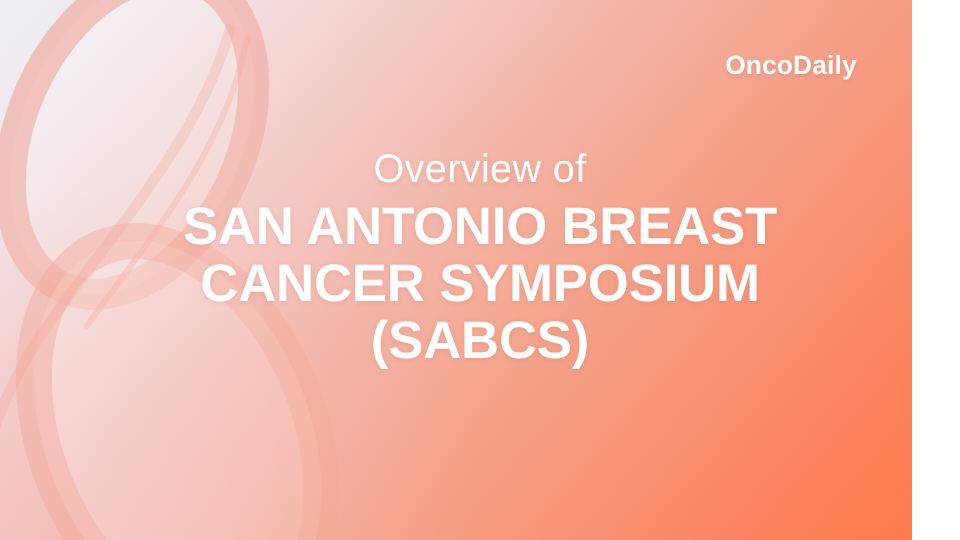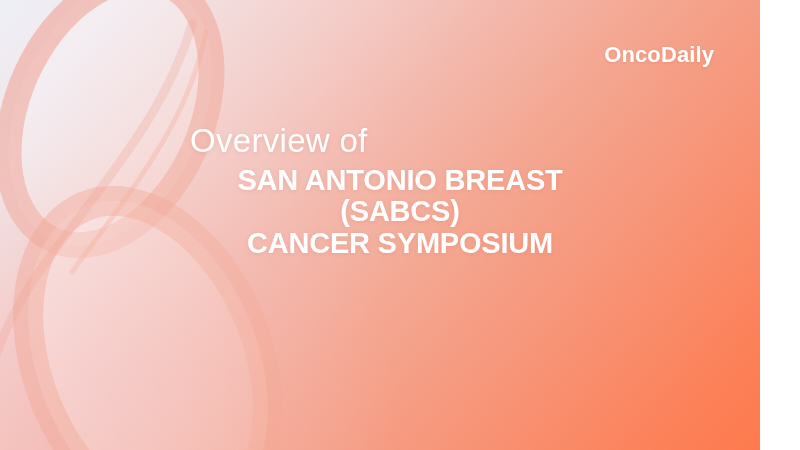--- a/index.html
+++ b/index.html
@@ -75,33 +75,33 @@
     left: 0;
     right: 0;
     top: 124px;
     width: 800px;
     text-align: center;
   }
   .kicker {
     display: block;
     width: 420px;
     margin: 0 auto;
-    text-align: left;
+    text-align: center;
     color: #ffffff;
     font-size: 33px;
     font-weight: normal;
     line-height: 1.0;
     letter-spacing: 0.3px;
     text-shadow: 0 1px 4px rgba(190,90,70,0.16);
   }
   .title {
     margin: 8px auto 4px;
     width: 800px;
     color: #ffffff;
-    font-size: 29px;
+    font-size: 44px;
     font-weight: bold;
     line-height: 1.08;
     letter-spacing: -0.2px;
     text-shadow: 0 1px 4px rgba(190,90,70,0.16);
   }
   .title-line { display: block; white-space: nowrap; }
 </style>
 </head>
 <body>
 
@@ -141,18 +141,18 @@
       <path d="M 246 70 C 228 160, 176 222, 112 310" fill="none" stroke="#f5ab9b" stroke-width="5" stroke-linecap="round" opacity="0.35"></path>
     </svg>
   </div>
 
   <div class="logo">OncoDaily</div>
 
   <div class="headline">
     <span class="kicker">Overview of</span>
     <div class="title">
       <span class="title-line">SAN ANTONIO BREAST</span>
+      <span class="title-line">CANCER SYMPOSIUM</span>
       <span class="title-line">(SABCS)</span>
-      <span class="title-line">CANCER SYMPOSIUM</span>
     </div>
   </div>
 
 </div>
 
 </body></html>

